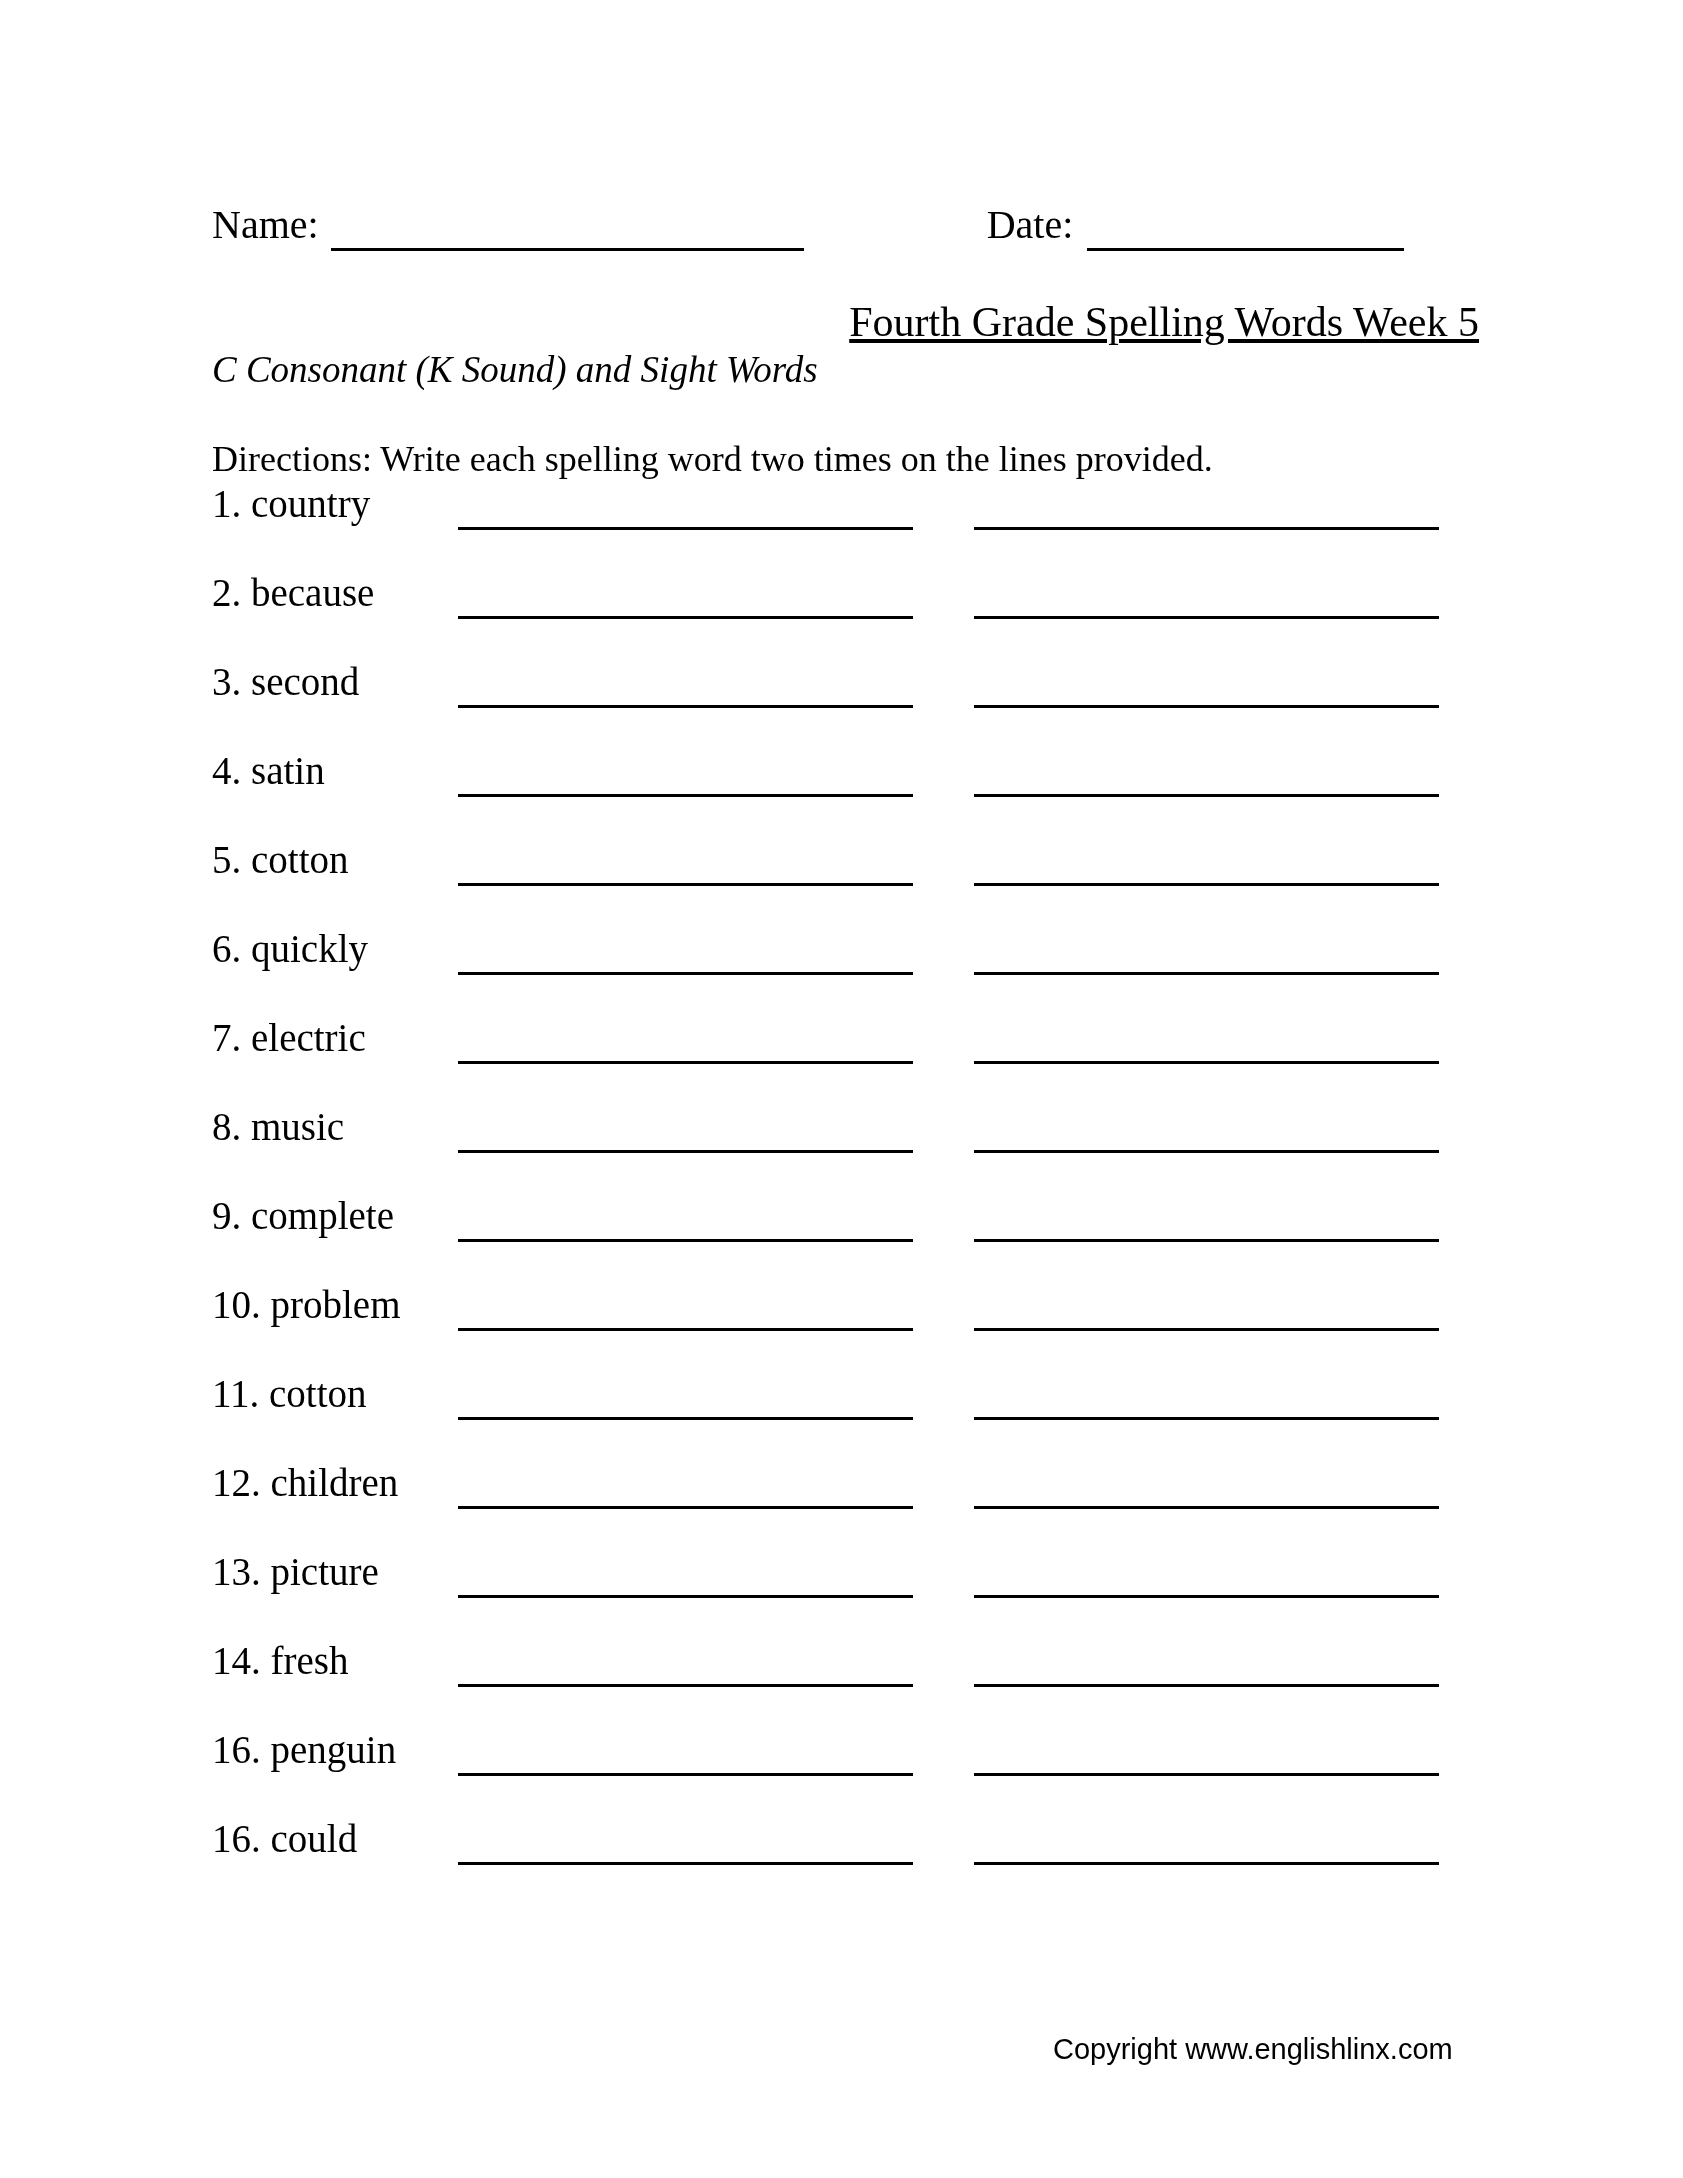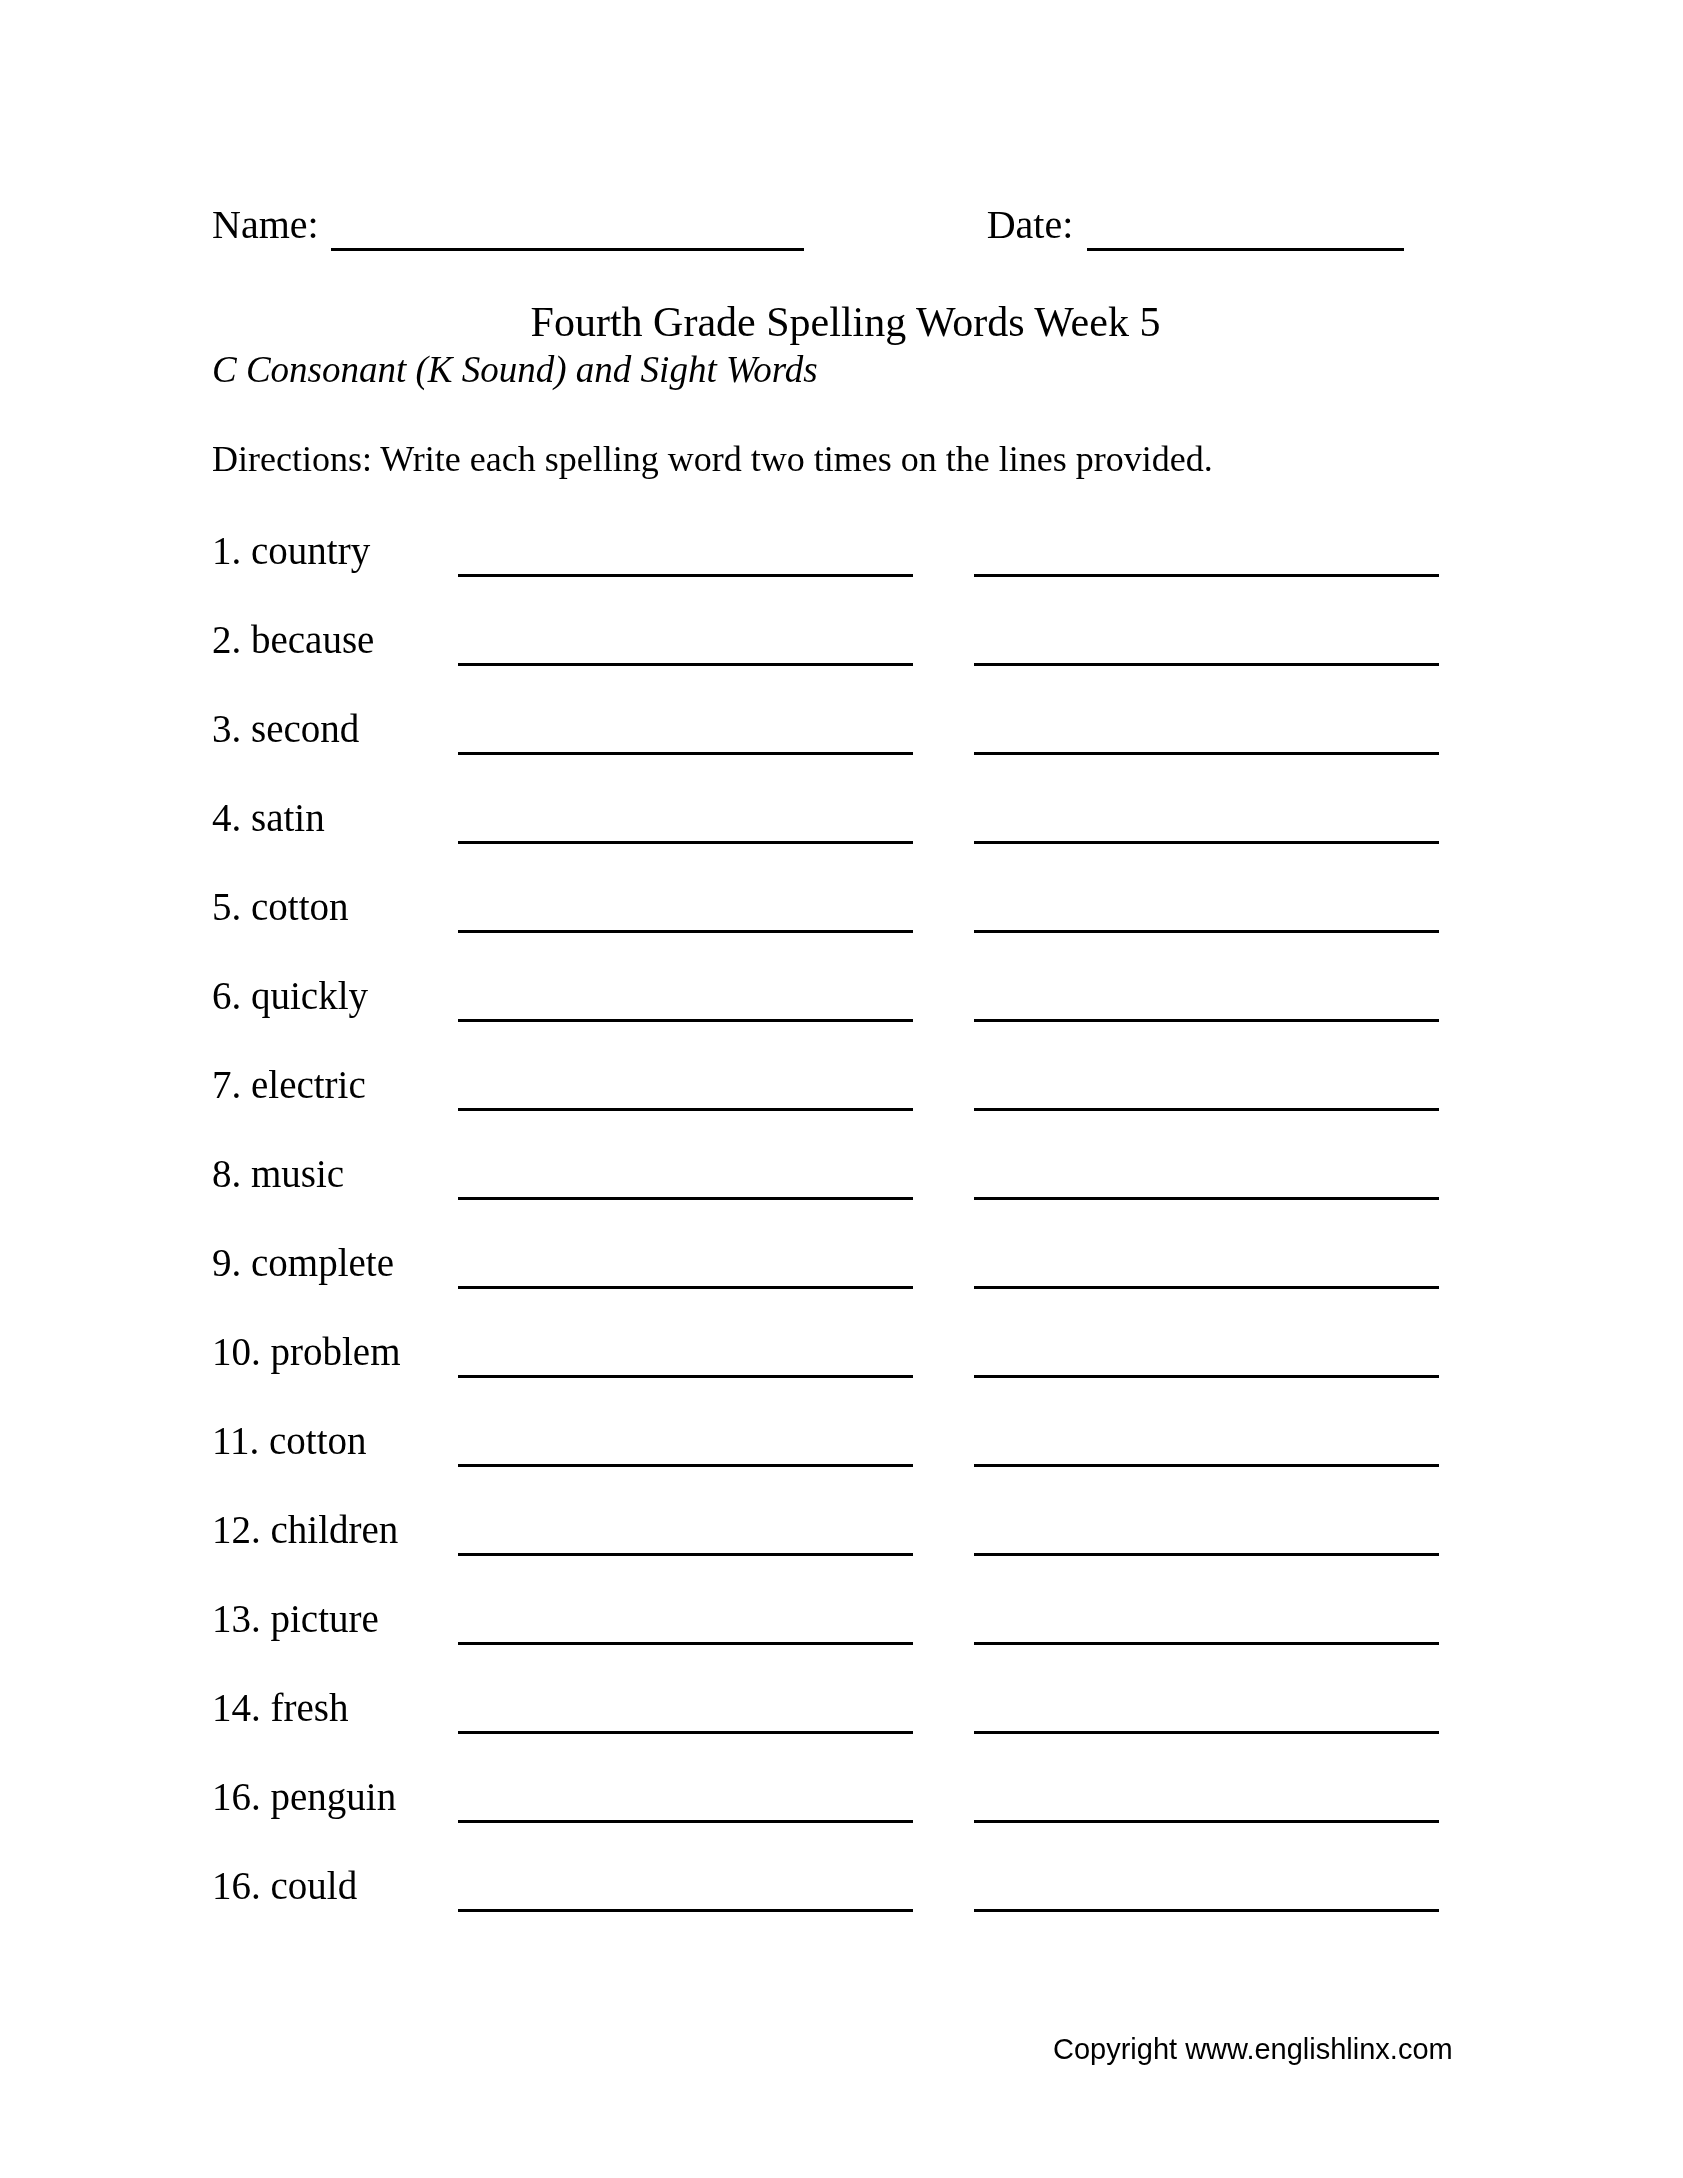--- a/index.html
+++ b/index.html
@@ -36,36 +36,36 @@
     height: 0;
   }
   .name-rule { width: 473px; margin-left: 12px; flex-shrink: 0; }
   .hdr-spacer { width: 183px; flex-shrink: 0; }
   .date-rule { width: 317px; margin-left: 14px; flex-shrink: 0; }
 
   .title {
     margin-top: 50px;
     font-size: 42px;
     line-height: 50px;
-    text-align: center;
+    text-align: right;
+    text-decoration: underline;
   }
   .subtitle {
     font-size: 37px;
     line-height: 45px;
     font-style: italic;
   }
   .directions {
     margin-top: 42px;
     font-size: 36px;
     line-height: 50px;
   }
 
   
   .word-list {
-    margin-top: 47px;
   }
   .word-row {
     display: flex;
     align-items: baseline;
     font-size: 39px;
     line-height: 39px;
     height: 39px;
     margin-bottom: 50px;
   }
   .word-label-group {

